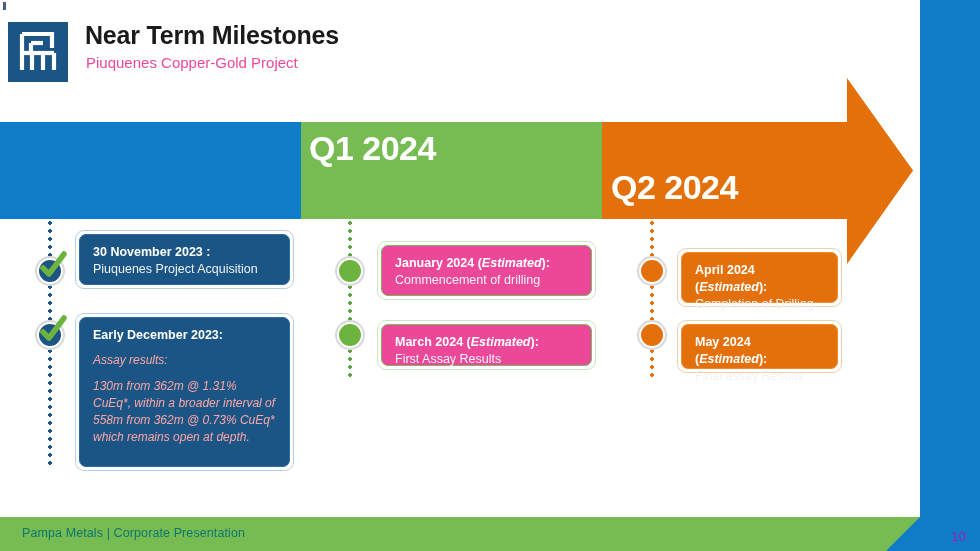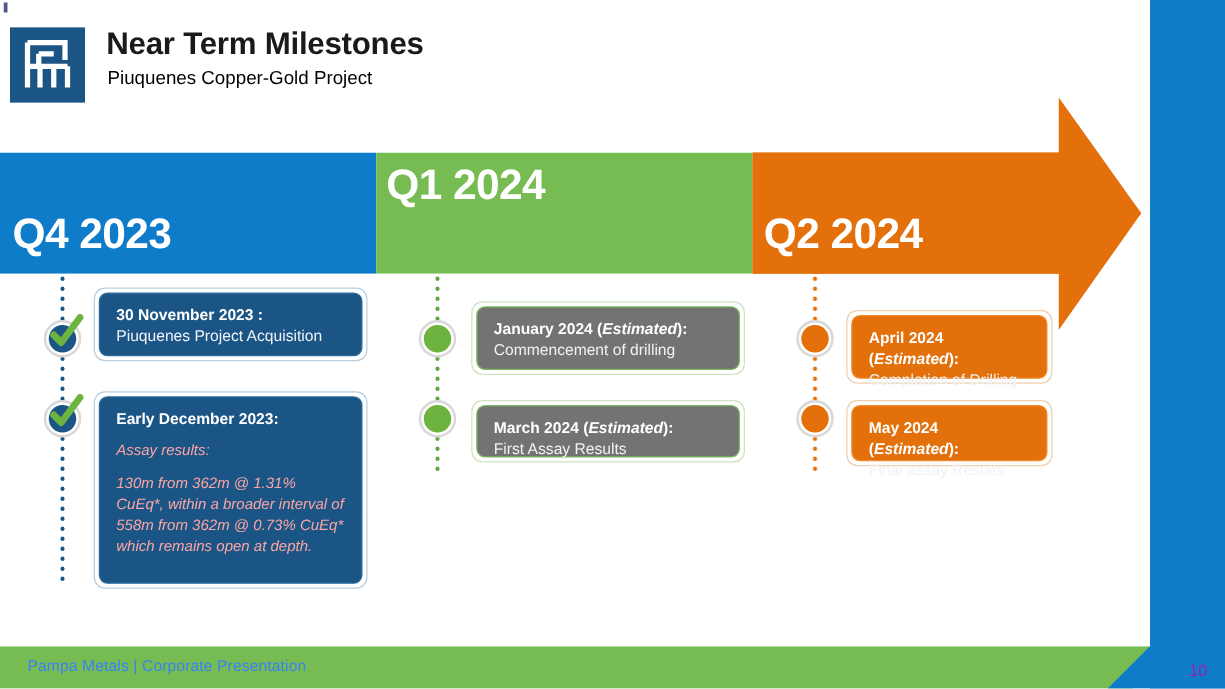--- a/index.html
+++ b/index.html
@@ -33,21 +33,21 @@
     position:absolute;left:8px;top:22px;width:60px;height:60px;
     background:#1B5585;z-index:3;
   }
   .logo svg{display:block;}
   .title-block{position:absolute;left:85px;top:22px;z-index:3;}
   .title{
     font-size:25px;font-weight:bold;color:#1a1a1a;
     line-height:1.1;margin:0;letter-spacing:-.2px;
   }
   .subtitle{
-    font-size:15px;font-weight:400;color:#000000;
+    font-size:15px;font-weight:400;color:#ec4899;
     margin:5px 0 0 1px;line-height:1.1;
   }
   .speck{
     position:absolute;left:3px;top:2px;width:3px;height:8px;
     background:#2c3e6b;opacity:.85;z-index:2;
   }
 
   
   .banner{
     position:absolute;left:0;top:122px;width:913px;height:97px;z-index:2;
@@ -94,21 +94,21 @@
     border-radius:9px;
     z-index:4;
   }
   .card .inner{
     border-radius:7px;height:100%;box-sizing:border-box;
     padding:9px 12px 9px 13px;
   }
   .card.blue{background:#ffffff;border:1px solid #b9cfe0;padding:3px;}
   .card.blue .inner{background:#1B5585;border:1px solid #2a6b9e;}
   .card.green{background:#ffffff;border:1px solid #cfe3c2;padding:3px;}
-  .card.green .inner{background:#737373;border:1px solid #79b85c;}
+  .card.green .inner{background:#ec4899;border:1px solid #79b85c;}
   .card.orange{background:#ffffff;border:1px solid #f0cfae;padding:3px;}
   .card.orange .inner{background:#E3700A;border:1px solid #f08a2a;}
 
   .c-line1{
     font-size:12.5px;font-weight:bold;color:#ffffff;
     line-height:1.35;margin:0;
   }
   .c-line1 .est{font-style:italic;}
   .c-line2{
     font-size:12.5px;font-weight:400;color:#eef3f7;
@@ -127,21 +127,21 @@
   #card-5{left:677px;top:248px;width:165px;height:59px;}
   #card-6{left:677px;top:320px;width:165px;height:53px;}
 
   
   .footer{
     position:absolute;left:0;top:517px;width:940px;height:34px;z-index:4;
   }
   .footer svg{display:block;}
   .footer-text{
     position:absolute;left:22px;top:526px;
-    font-size:12.5px;color:#3b82f6;z-index:6;font-weight:400;
+    font-size:12.5px;color:#0f766e;z-index:6;font-weight:400;
     letter-spacing:.1px;
   }
 </style>
 </head>
 <body>
 
 <div class="slide">
 
   <div class="speck"></div>
 
@@ -176,21 +176,20 @@
       <rect x="301" y="0" width="301" height="97" fill="#76BC52"></rect>
 
       <path d="M602 0 H847 V-27 L913 48.5 L847 124 V97 H602 Z" fill="#E3700A"></path>
     </svg>
   </div>
 
   <svg style="position:absolute;left:602px;top:78px;z-index:2;" width="311" height="186" viewBox="0 0 311 186" aria-hidden="true">
     <path d="M0 44 H245 V0 L311 92.5 L245 186 V141 H0 Z" fill="#E3700A"></path>
   </svg>
 
-  <div class="q-label" id="q4lab">Q4 2023</div>
   <div class="q-label" id="q1lab">Q1 2024</div>
   <div class="q-label" id="q2lab">Q2 2024</div>
 
   <div class="track blue" style="position:absolute;left:48px;top:219px;height:250px;z-index:3;"></div>
   <div class="track green" style="position:absolute;left:348px;top:219px;height:160px;z-index:3;"></div>
   <div class="track orange" style="position:absolute;left:650px;top:219px;height:160px;z-index:3;"></div>
 
   <div class="node blue" style="left:35px;top:256px;">
     <div class="ring"></div>
     <div class="dot"></div>

